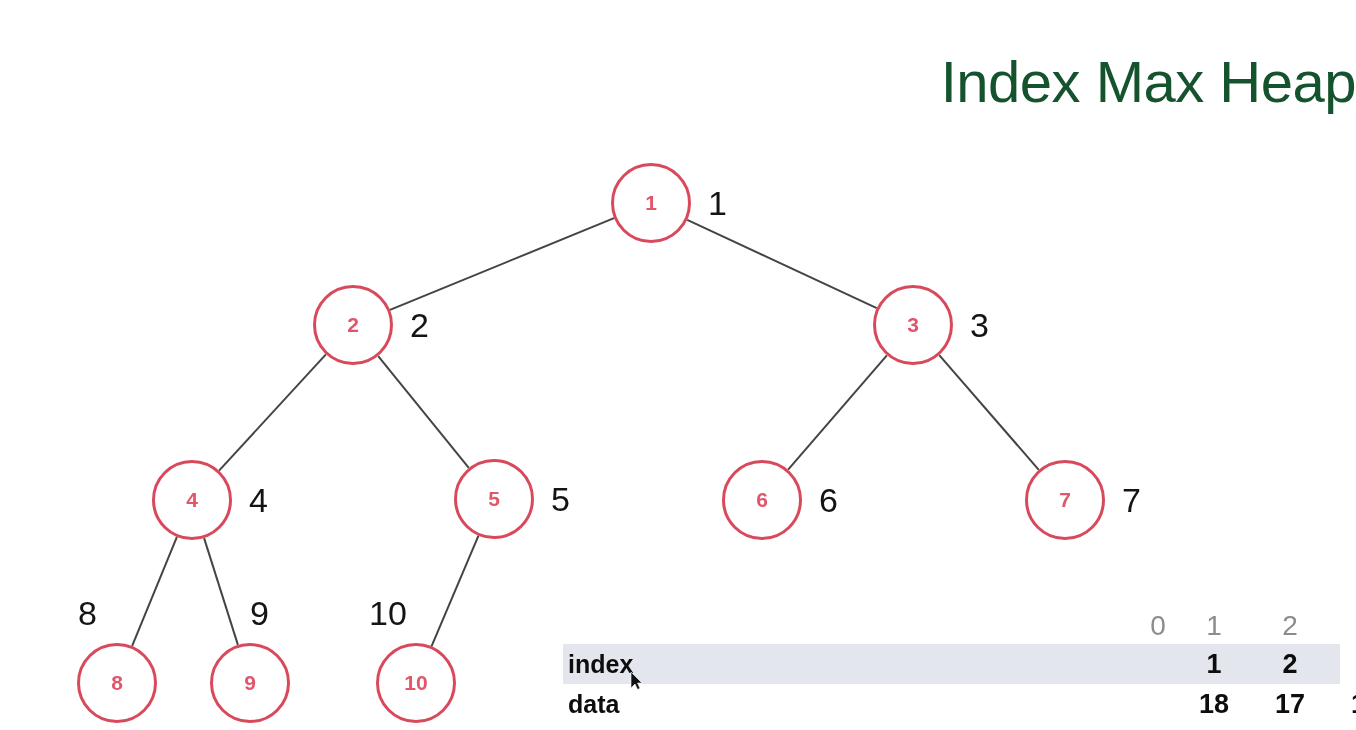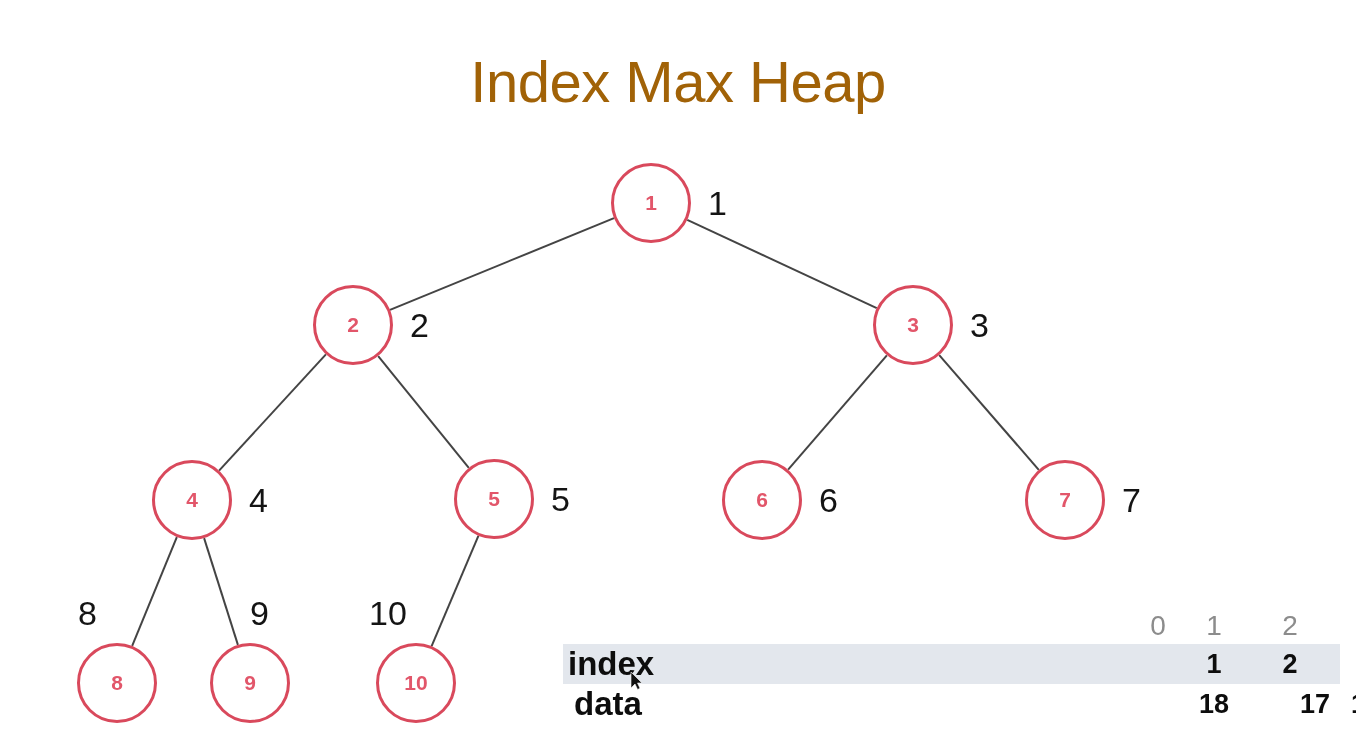--- a/index.html
+++ b/index.html
@@ -9,25 +9,25 @@
     font-family:"Liberation Sans", sans-serif;
     overflow:hidden;
     position:relative;
   }
   #stage{position:absolute;left:0;top:0;width:1356px;height:730px;overflow:hidden;}
 
   
   .title{
     position:absolute;
     left:0;top:48px;width:1356px;
-    text-align:center;
+    text-align:right;
     font-size:58px;
     font-weight:400;
     letter-spacing:-0.5px;
-    color:#a16207;
+    color:#14532d;
     font-family:"Liberation Sans", sans-serif;
     white-space:nowrap;
   }
 
   
   #edges{position:absolute;left:0;top:0;width:1356px;height:730px;}
 
   .node{
     position:absolute;
     box-sizing:border-box;
@@ -62,21 +62,21 @@
     position:absolute;
     text-align:center;
     font-family:"Liberation Sans", sans-serif;
     white-space:nowrap;
     line-height:36px;
   }
   .cell.h{color:#8c8c8c;font-size:28px;font-weight:400;}
   .cell.b{color:#0d0d0d;font-size:27px;font-weight:700;}
   .rowlabel{
     position:absolute;left:0;
-    color:#0d0d0d;font-size:33px;font-weight:700;
+    color:#0d0d0d;font-size:25px;font-weight:700;
     font-family:"Liberation Sans", sans-serif;
     line-height:36px;
     text-align:center;
   }
 
   
   .cursor{position:absolute;left:630px;top:672px;width:14px;height:18px;}
 </style>
 </head>
 <body>
@@ -144,23 +144,23 @@
     <div class="hl"></div>
     <div id="tablecontent">
         <div class="cell h" style="left: 555px; top: 0px; width: 80px;">0</div>
         <div class="cell h" style="left: 611px; top: 0px; width: 80px;">1</div>
         <div class="cell h" style="left: 687px; top: 0px; width: 80px;">2</div>
         <div class="cell h" style="left: 763px; top: 0px; width: 80px;">3</div>
         <div class="rowlabel" style="top: 38px; left: 5px;">index</div>
         <div class="cell b" style="left: 611px; top: 38px; width: 80px;">1</div>
         <div class="cell b" style="left: 687px; top: 38px; width: 80px;">2</div>
         <div class="cell b" style="left: 763px; top: 38px; width: 80px;">3</div>
-        <div class="rowlabel" style="top: 78px; left: 11px;">data</div>
+        <div class="rowlabel" style="top: 78px; left: 5px;">data</div>
         <div class="cell b" style="left: 611px; top: 78px; width: 80px;">18</div>
-        <div class="cell b" style="left: 687px; top: 78px; width: 80px; text-align: right;">17</div>
+        <div class="cell b" style="left: 687px; top: 78px; width: 80px;">17</div>
         <div class="cell b" style="left: 763px; top: 78px; width: 80px;">19</div>
       </div>
   </div>
 
   <svg class="cursor" viewBox="0 0 14 18" width="14" height="18">
     <path d="M1 0 L1 16 L5 12 L7.6 17.5 L10 16.3 L7.5 11 L12 11 Z" fill="#111111" stroke="#ffffff" stroke-width="0.6"></path>
   </svg>
 
 </div>
 

